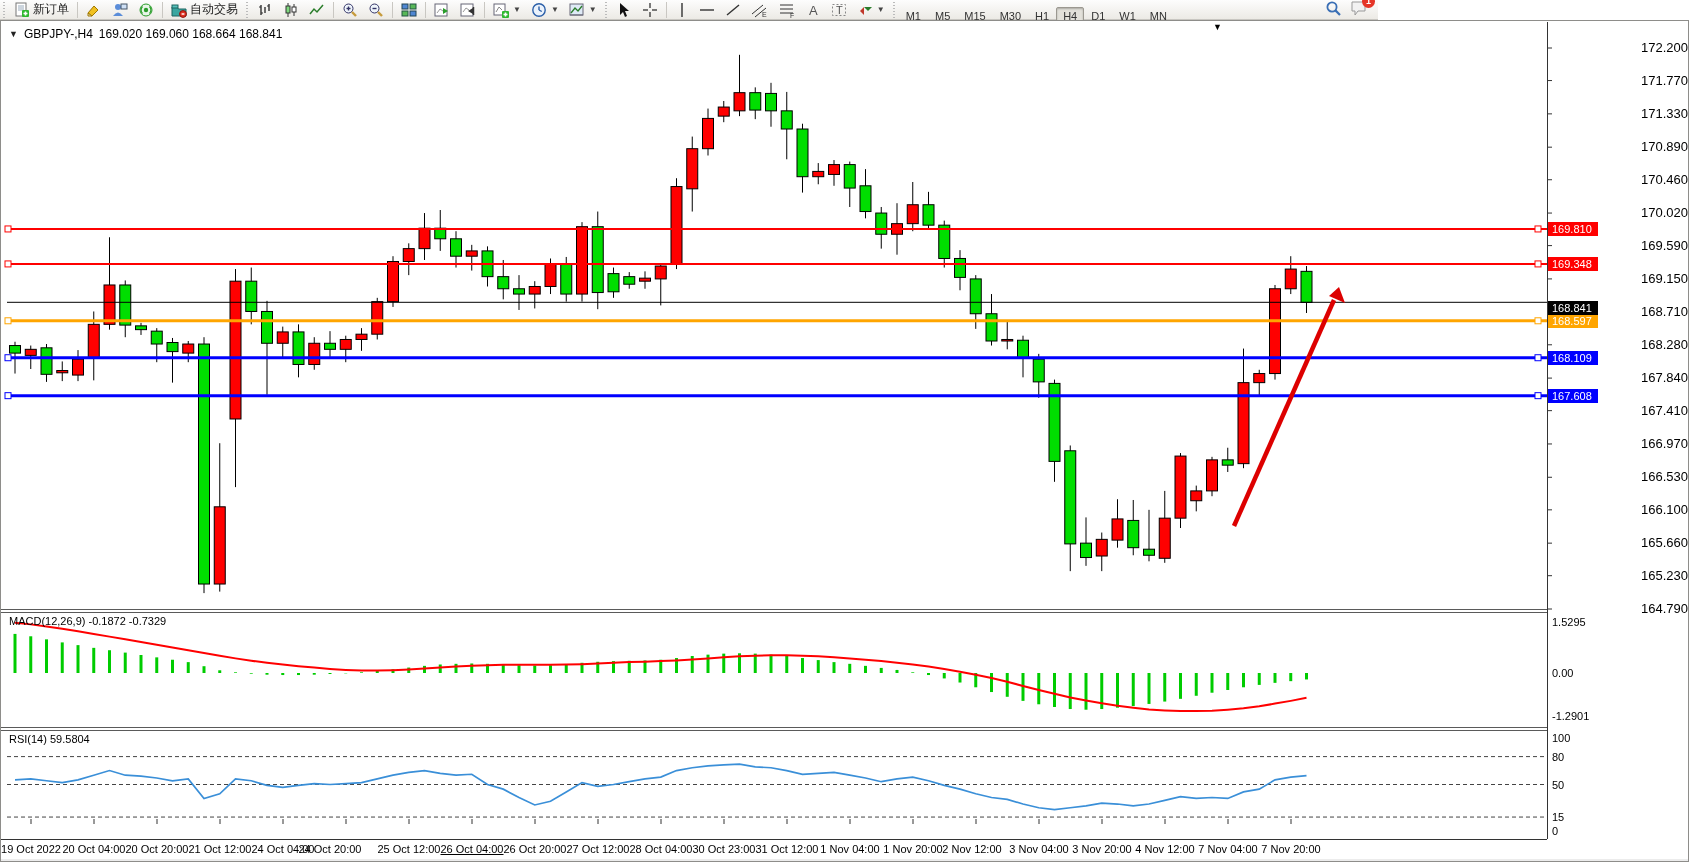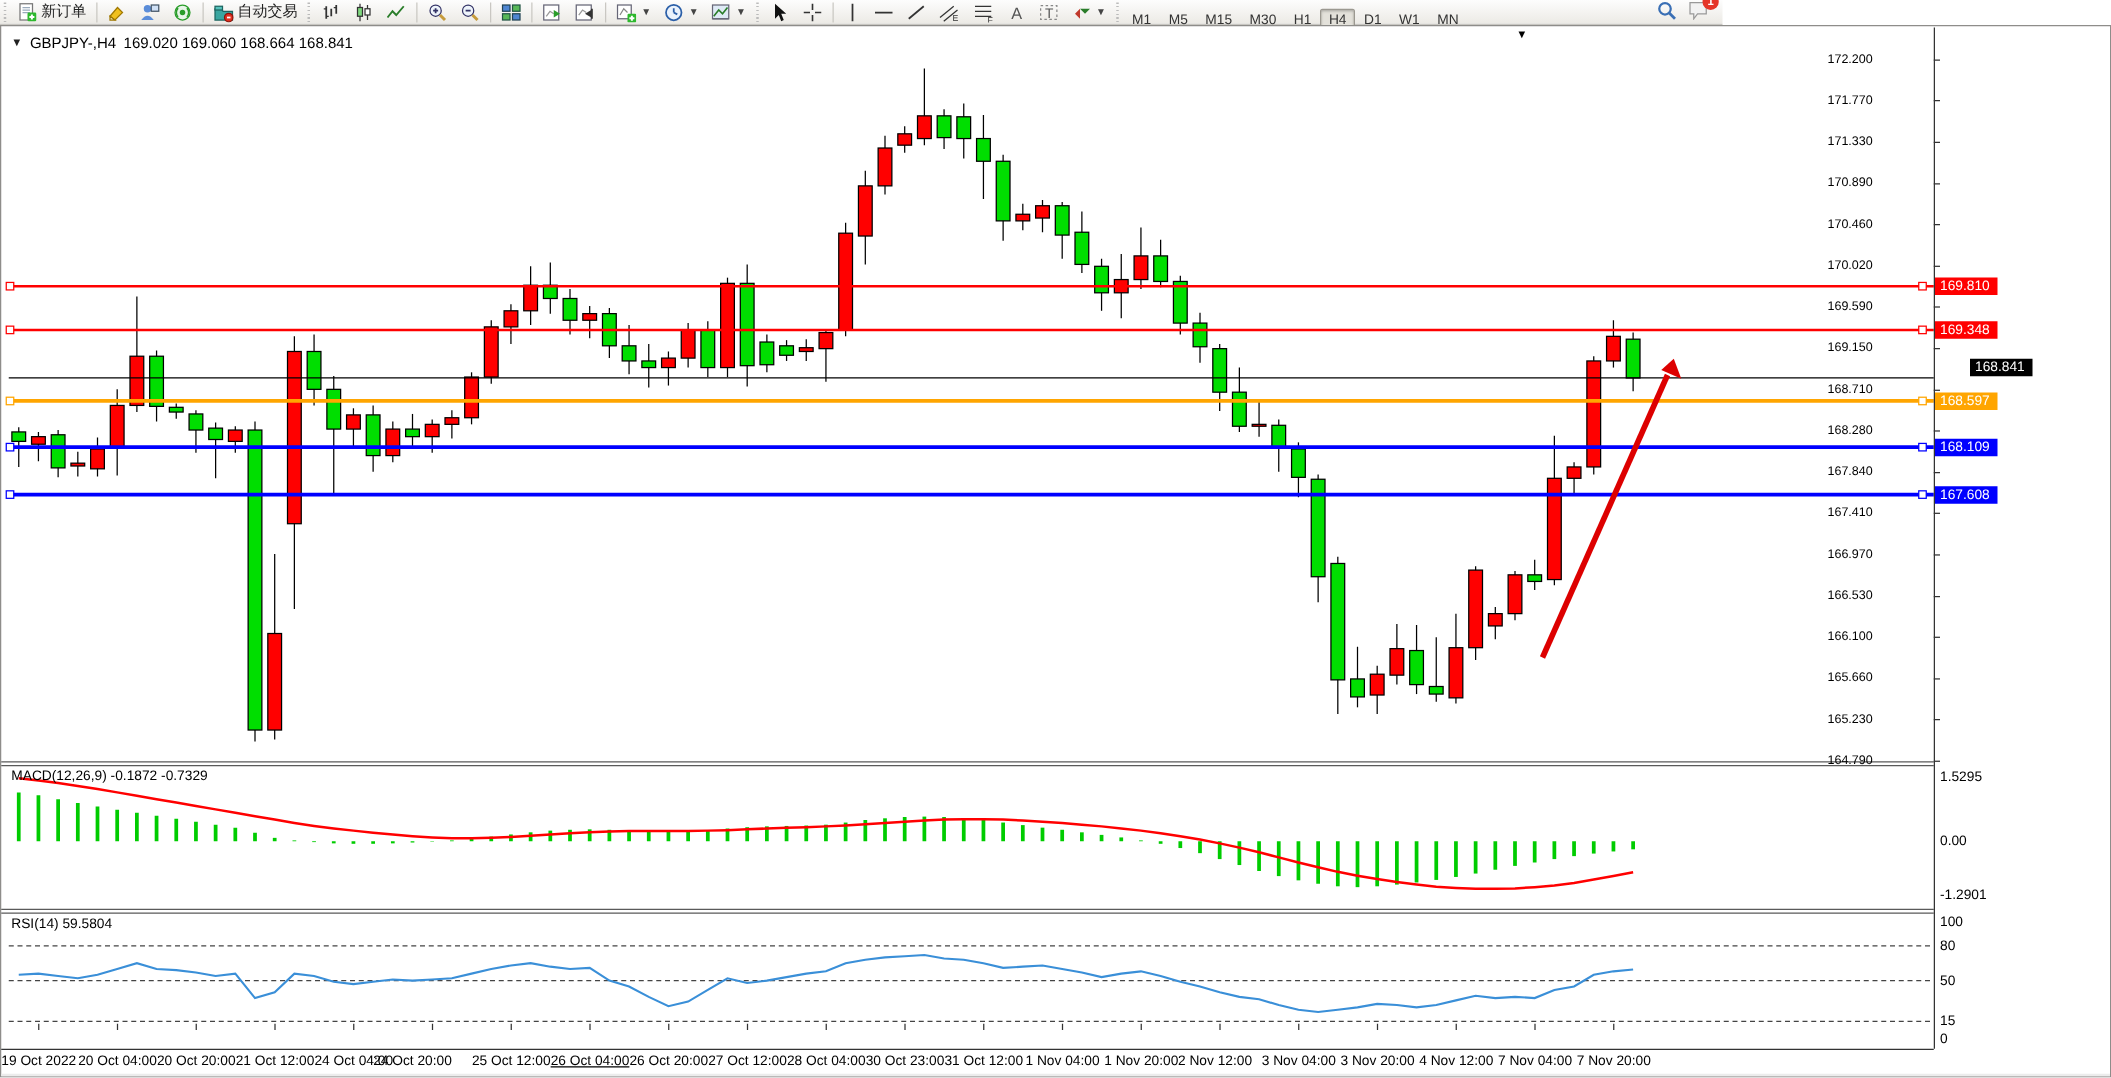--- a/index.html
+++ b/index.html
@@ -31,21 +31,21 @@
                   border:1px solid #8e8d8a; background:#fff; }
   #plot-svg { position:absolute; left:0; top:0; }
   .panel-sep { position:absolute; left:0; width:1546px; height:1px; background:#5a5a5a; }
   #axis-vline { position:absolute; left:1546px; top:1px; width:1px; height:817px; background:#333; }
   #axis-bottom { position:absolute; left:0; top:818px; width:1546px; height:1px; background:#333; }
 
   .chart-title { position:absolute; left:8px; top:6px; font-size:12px; color:#000; display:flex; gap:6px; align-items:center;}
   .chart-title .tri { font-size:9px; color:#222; }
   .ind-label { position:absolute; left:8px; font-size:11px; color:#000; }
 
-  .price-tick-label { position:absolute; left:1461px; font-size:10px; color:#000; line-height:12px; }
+  .price-tick-label { position:absolute; left:1640px; font-size:13px; color:#000; line-height:12px; }
   .level-box { position:absolute; left:1547px; height:14px; line-height:14px; font-size:11px;
                color:#fff; padding:0 4px; min-width:50px; }
   .ind-tick-label { position:absolute; left:1551px; font-size:11px; color:#000; line-height:12px; }
   .time-label { position:absolute; top:822px; font-size:11px; color:#000; transform:translateX(-50%); white-space:nowrap; }
   #shift-marker { position:absolute; font-size:9px; color:#000; }
   #bottom-strip { position:absolute; left:0; top:838px; width:1687px; height:2px; background:#ececec; }
 </style>
 </head>
 <body>
 
@@ -688,16 +688,16 @@
         <div class="time-label" style="left: 1038px;">3 Nov 04:00</div>
         <div class="time-label" style="left: 1101px; text-align: right;">3 Nov 20:00</div>
         <div class="time-label" style="left: 1164px;">4 Nov 12:00</div>
         <div class="time-label" style="left: 1227px;">7 Nov 04:00</div>
         <div class="time-label" style="left: 1290px;">7 Nov 20:00</div>
         <div class="level-box" style="top: 200.947px; background: rgb(255, 0, 0);">169.810</div>
         <div class="level-box" style="top: 235.925px; background: rgb(255, 0, 0);">169.348</div>
         <div class="level-box" style="top: 292.783px; background: rgb(255, 165, 0);">168.597</div>
         <div class="level-box" style="top: 329.73px; background: rgb(0, 0, 255);">168.109</div>
         <div class="level-box" style="top: 367.66px; background: rgb(0, 0, 255);">167.608</div>
-        <div class="level-box" style="top: 266px; background: rgb(0, 0, 0); margin-left: 28px;">168.841</div>
+        <div class="level-box" style="top: 280px; background: rgb(0, 0, 0);">168.841</div>
       </div>
   </div>
 </div>
 
 </body></html>

